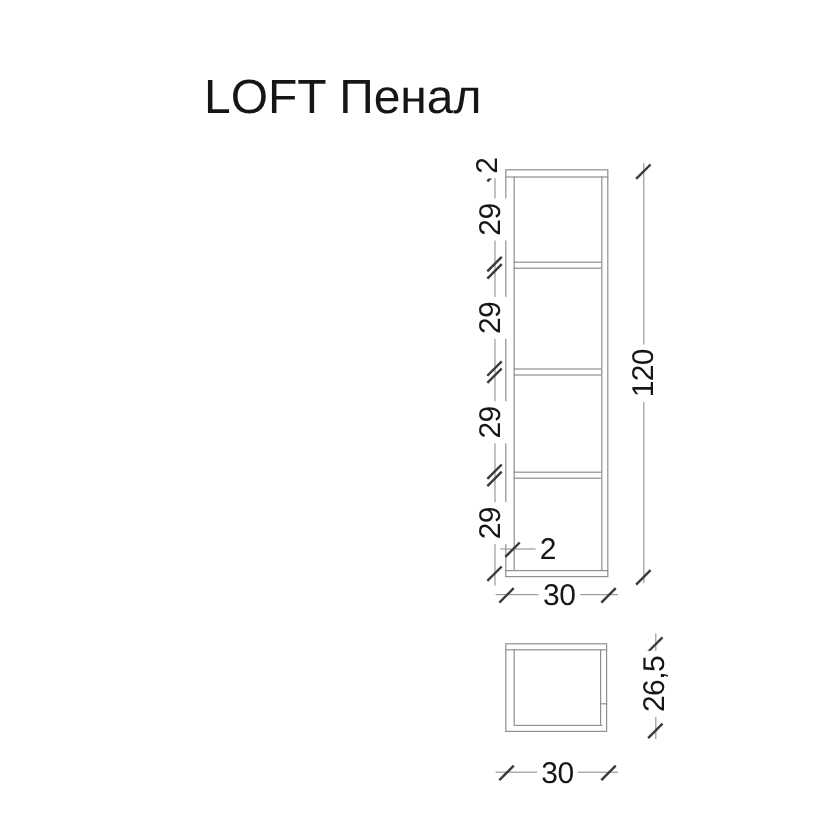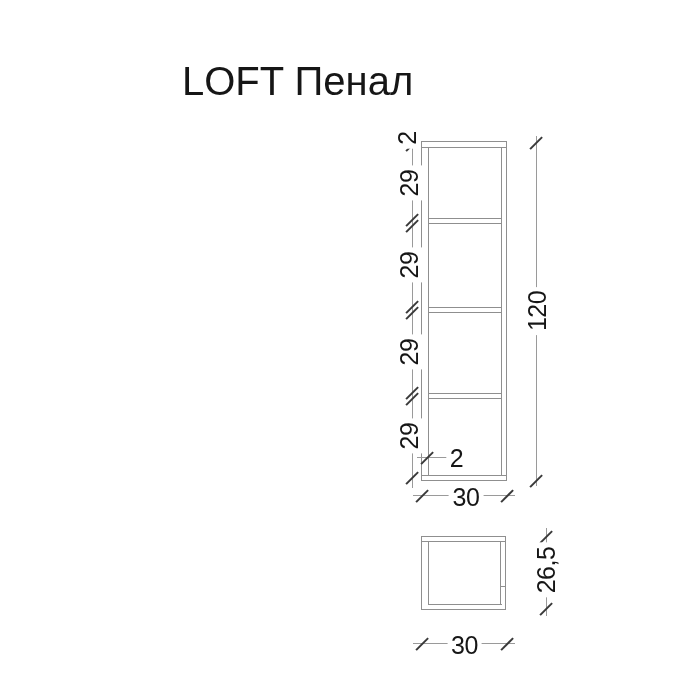--- a/index.html
+++ b/index.html
@@ -35,21 +35,21 @@
     background:var(--c-background);padding:1px 4px;white-space:nowrap;
     transform:translate(-50%,-50%);letter-spacing:-0.5px;
   }
   .dimtext.rot{transform:translate(-50%,-50%) rotate(-90deg);}
 </style>
 </head>
 <body>
 
 <div id="canvas">
 
-  <div class="title" style="left:182px;top:61px;">LOFT Пенал</div>
+  <div class="title" style="left:170px;top:61px;">LOFT Пенал</div>
 
   <div>
     <div class="rect" style="left:421px;top:141px;width:86px;height:340px;"></div>
     <div class="h" style="left:421px;top:146.5px;width:86px;"></div>
     <div class="h" style="left:421px;top:474.5px;width:86px;"></div>
     <div class="v" style="left:427.5px;top:147px;height:328px;"></div>
     <div class="v" style="left:500.5px;top:147px;height:328px;"></div>
     <div class="shelf" style="left:428px;top:218px;width:73px;"></div>
     <div class="shelf" style="left:428px;top:307px;width:73px;"></div>
     <div class="shelf" style="left:428px;top:393px;width:73px;"></div>

